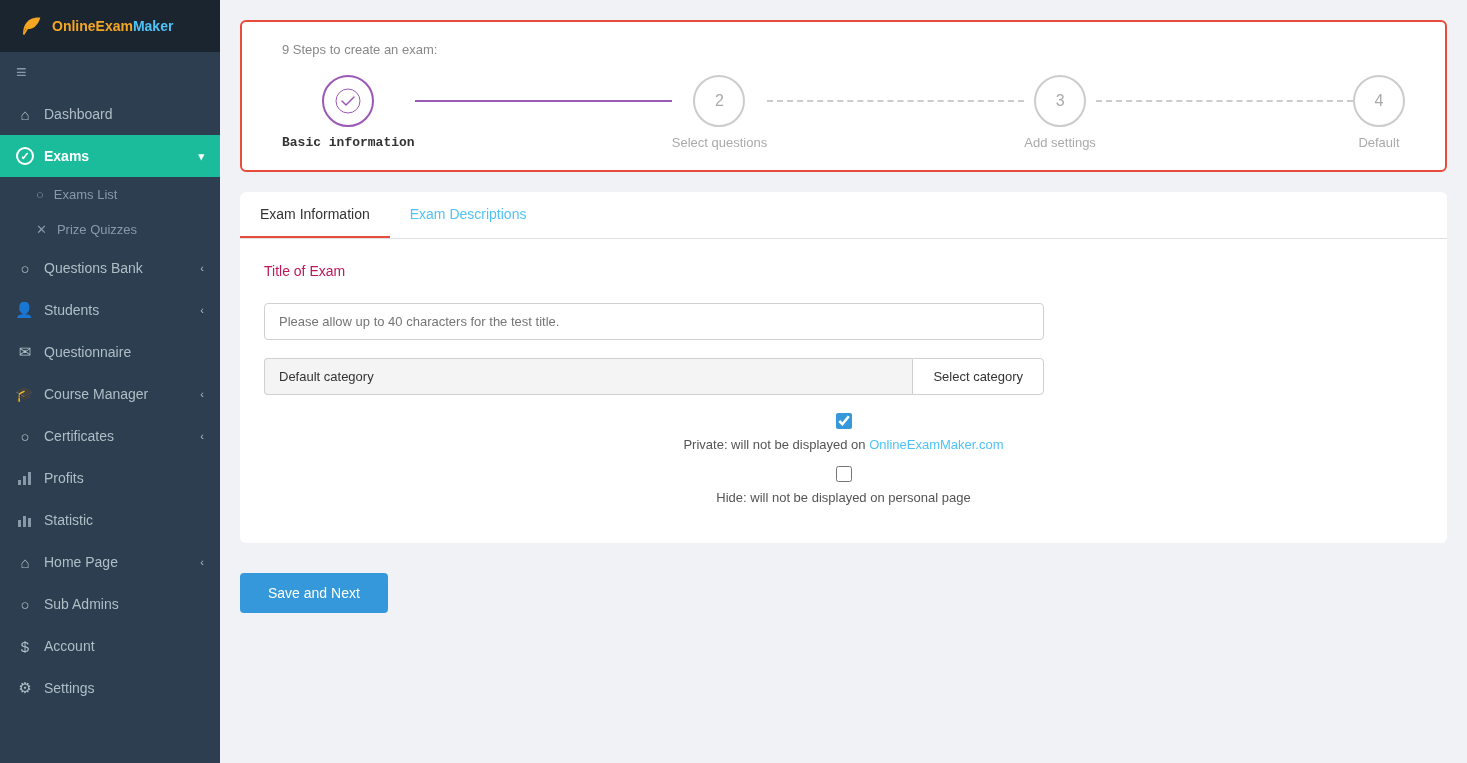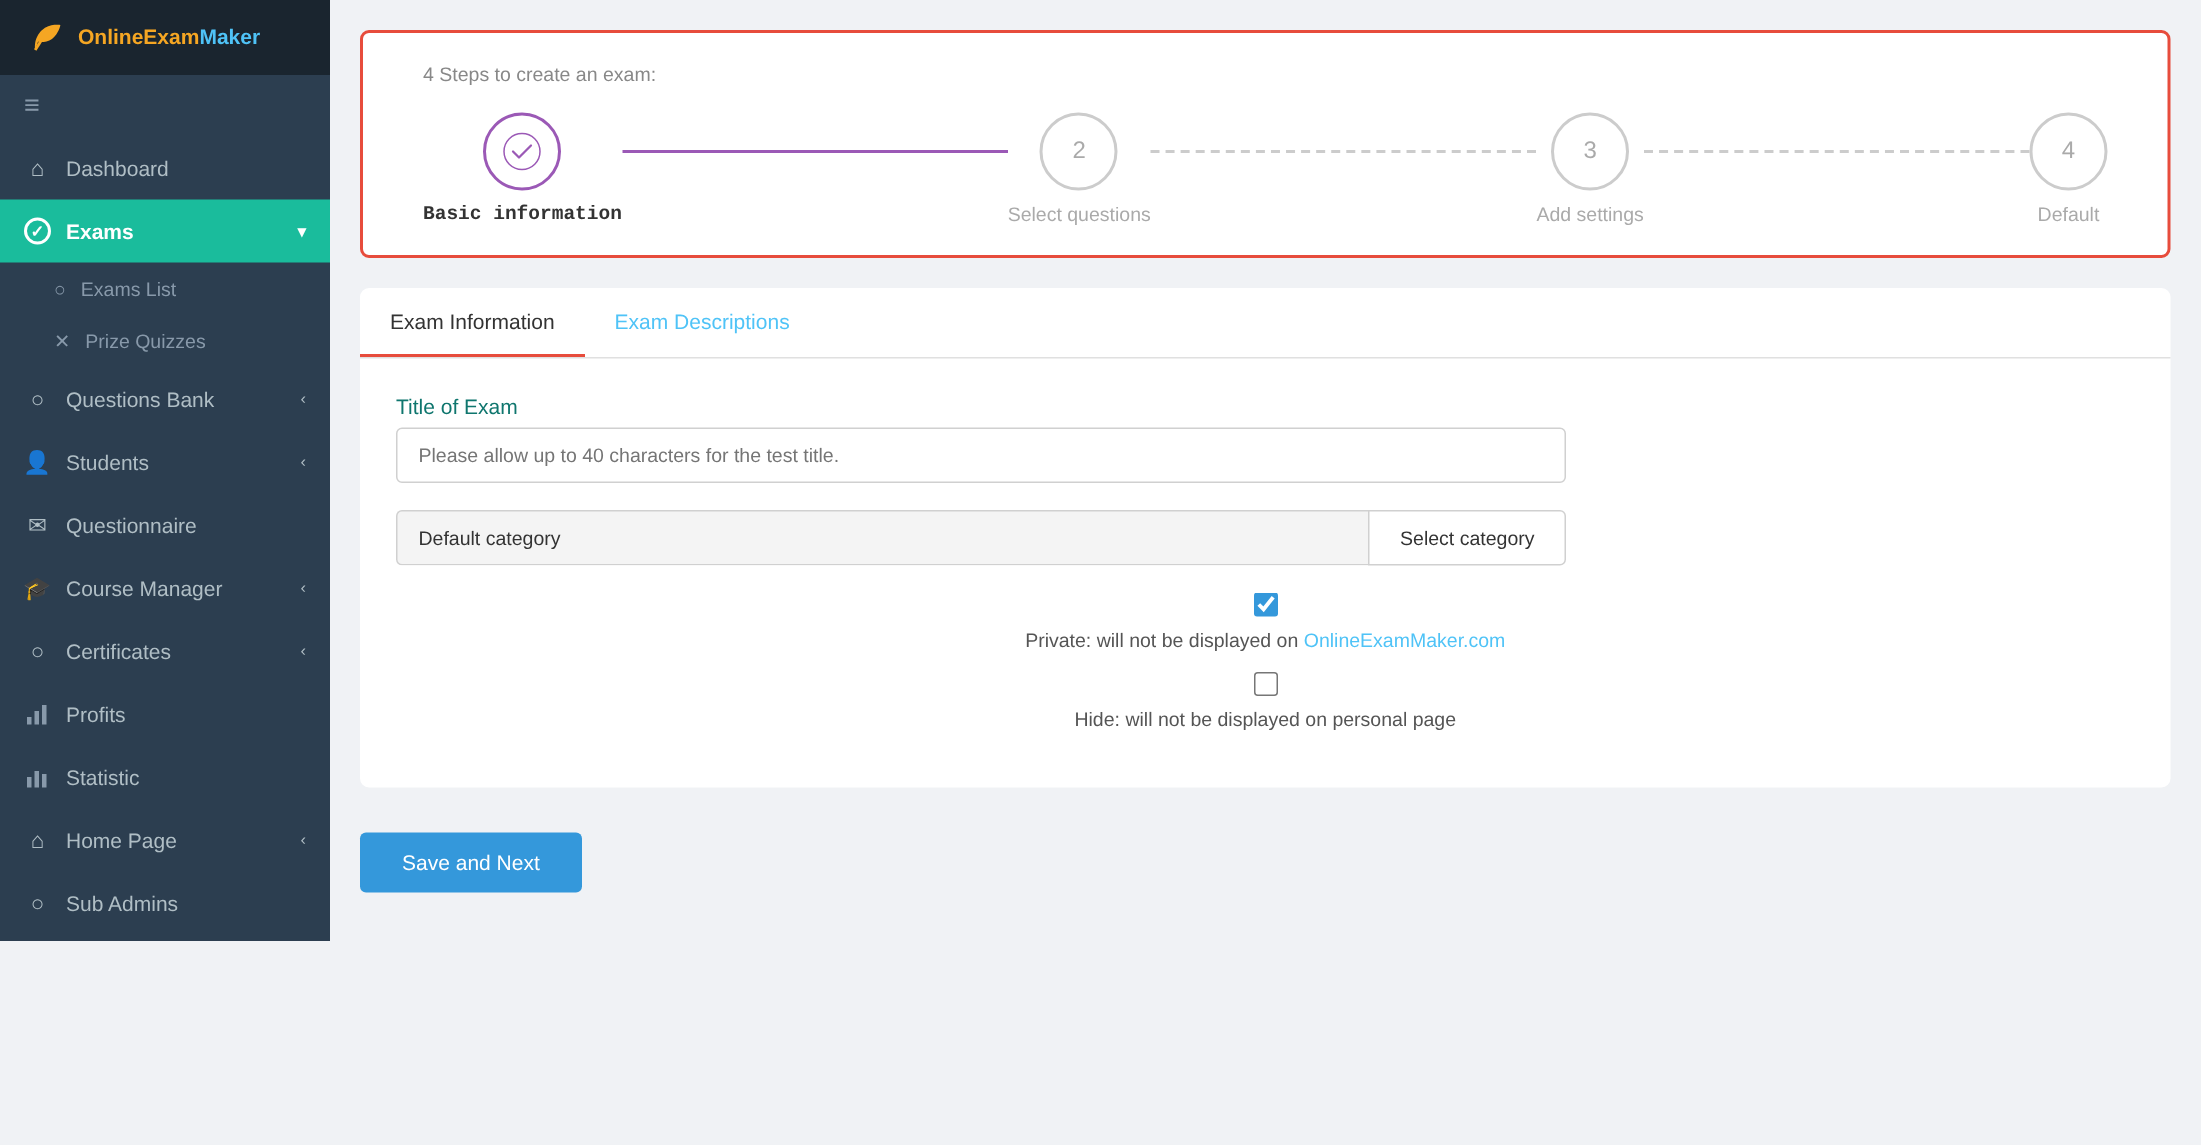--- a/index.html
+++ b/index.html
@@ -6,21 +6,21 @@
     body { font-family: 'Segoe UI', Arial, sans-serif; background: #f0f2f5; display: flex; height: 763px; overflow: hidden; }
 
     
     .sidebar {
       width: 220px;
       min-width: 220px;
       background: #2c3e50;
       color: #b0bec5;
       display: flex;
       flex-direction: column;
-      height: 627px;
+      height: 763px;
       overflow-y: auto;
     }
     .sidebar-logo {
       background: #1a252f;
       padding: 12px 16px;
       display: flex;
       align-items: center;
       gap: 8px;
       min-height: 50px;
     }
@@ -170,22 +170,22 @@
       font-weight: 500;
     }
     .tab.blue { color: #4fc3f7; }
 
     .form-body {
       padding: 24px;
     }
 
     .field-label {
       font-size: 14px;
-      color: #0f766e;
-      margin-bottom: 6px;
+      color: #be185d;
+      margin-bottom: 24px;
       font-weight: 500;
     }
     .text-input {
       width: 100%;
       max-width: 780px;
       padding: 10px 14px;
       border: 1px solid #d0d0d0;
       border-radius: 4px;
       font-size: 13px;
       color: #aaa;
@@ -362,21 +362,21 @@
   <div class="sidebar-item">
     <span class="item-icon">⚙</span>
     <span>Settings</span>
   </div>
 </div>
 
 <div class="main-content">
 
   
   <div class="steps-box">
-    <div class="steps-title">4 Steps to create an exam:</div>
+    <div class="steps-title">9 Steps to create an exam:</div>
     <div class="steps-row">
 
       <div class="step-item">
         <div class="step-circle done">
           <svg class="checkmark-svg" viewBox="0 0 52 52">
             <circle cx="26" cy="26" r="24" fill="none" stroke="#9b59b6" stroke-width="2"></circle>
             <path d="M14 26 L22 34 L38 18" fill="none" stroke="#9b59b6" stroke-width="3" stroke-linecap="round" stroke-linejoin="round"></path>
           </svg>
         </div>
         <div class="step-label bold">Basic information</div>

